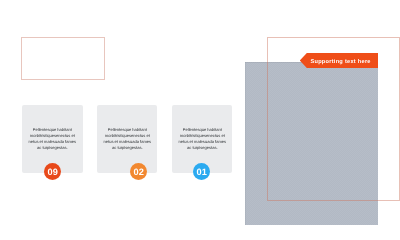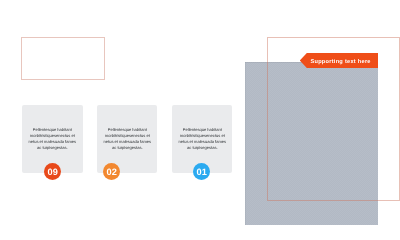--- a/index.html
+++ b/index.html
@@ -45,21 +45,21 @@
   .card.c3{left:149.6px;}
   .card-text{position:absolute;left:-2px;right:-2px;top:21.5px;
              font-size:4.05px;line-height:6.1px;text-align:center;color:#2f3336;
              white-space:nowrap;will-change:transform;}
 
   .badge{position:absolute;top:57.9px;width:17.4px;height:17.4px;border-radius:50%;
          display:flex;align-items:center;justify-content:center;color:#ffffff;
          font-size:9.2px;font-weight:bold;line-height:1;letter-spacing:0;
          padding-top:2.3px;box-sizing:border-box;will-change:transform;}
   .badge.b1{left:21.9px;}
-  .badge.b2{left:81px;}
+  .badge.b2{left:108px;}
   .badge.b3{left:170.9px;}
 </style>
 </head>
 <body>
 
 <div class="slide">
 
   <div class="photo" style="background-color: rgb(180, 187, 198);"></div>
 
   <div class="accent-frame"></div>

